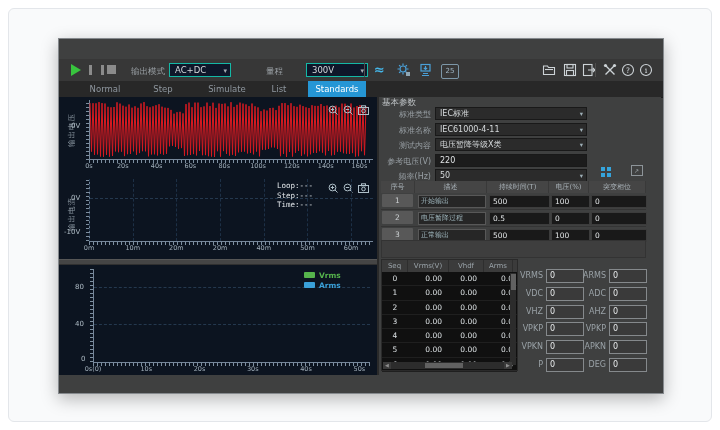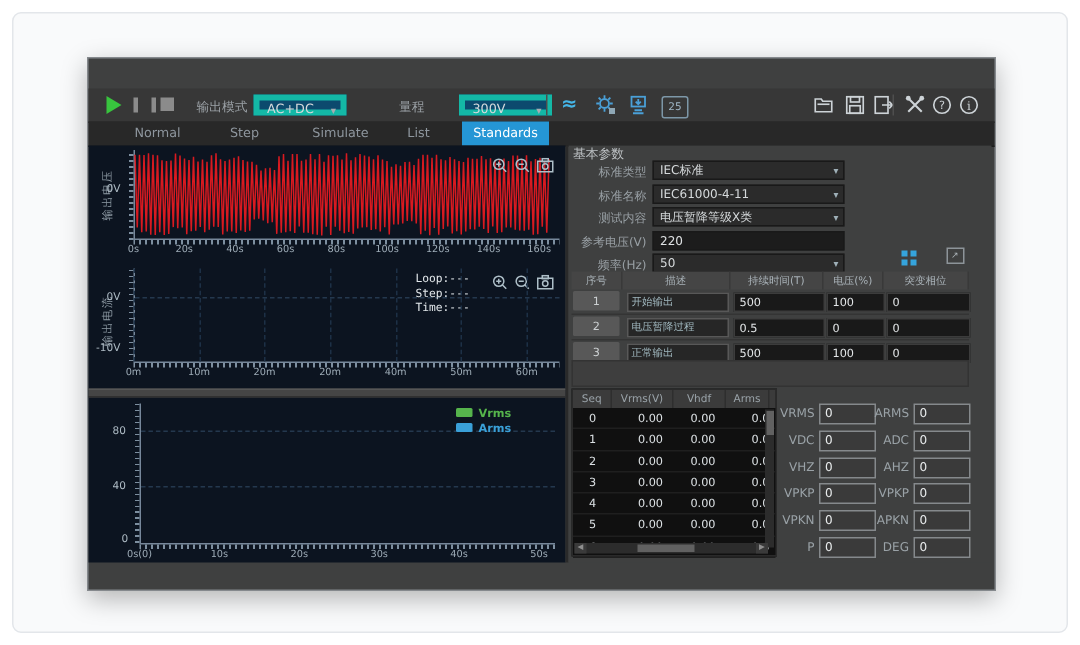--- a/index.html
+++ b/index.html
@@ -18,21 +18,21 @@
           text-align:center;border-radius:1px;cursor:default}
   #btnmin{right:45px}#btnmax{right:24px}
   #btnclose{right:3px;width:21px;background:#b93a36;color:#fff}
   
   #toolbar{left:0;top:20px;right:0;height:22px;background:#373737;border-bottom:1px solid #282828}
   #play{left:12px;top:5px;width:0;height:0;border-left:10px solid #38c43e;border-top:6px solid transparent;border-bottom:6px solid transparent}
   #pausebtn{left:30px;top:6px;width:9px;height:10px;border-left:3px solid #8b8b8b;border-right:3px solid #8b8b8b}
   #stopbtn{left:48px;top:6px;width:9px;height:9px;background:#8b8b8b}
   .tlabel{top:7px;font-size:8.5px;color:#9aa0a5}
   #lbl-mode{left:72px}#lbl-range{left:207px}
-  .tselect{top:4px;height:14px;background:#0c4a6e;border:4px solid #14b8a6;color:#d6dadc;font-size:8.5px;
+  .tselect{top:4px;height:14px;background:#0f172a;border:1px solid #14b8a6;color:#d6dadc;font-size:8.5px;
            line-height:13px;padding-left:5px;box-sizing:border-box}
   .tselect .arr{position:absolute;right:3px;top:1px;color:#a7adb2;font-size:7px}
   #sel-mode{left:110px;width:62px}#sel-range{left:247px;width:62px}
   .tsep{top:4px;width:1px;height:14px;background:#4e4e4e}
   #sep1{left:305px}#sep2{left:536px}
   .ticon{top:4px;width:14px;height:14px}
   .ticon svg{display:block}
   #ic-wave{left:315px;top:3px;color:#45b6e8;font-size:13px;font-weight:bold;line-height:15px}
   #ic-gear{left:338px}#ic-down{left:360px}#ic-num{left:382px;width:16px;height:13px;top:5px;border:1px solid #7d97a8;
            border-radius:2px;color:#9fb6c6;font-size:7px;text-align:center;line-height:12px}
@@ -61,21 +61,21 @@
   #anno{left:218px;top:84px;font-family:"DejaVu Sans Mono","Liberation Mono",monospace;font-size:7.5px;
         line-height:9.5px;color:#e2e7ea}
   #csplit{left:0;top:162px;width:318px;height:4px;background:#454545;border-top:1px solid #565656;border-bottom:1px solid #303030}
   #legend{left:245px;top:173px}
   .lgrow{display:flex;align-items:center;height:10px;gap:4px}
   .lgsw{width:11px;height:6px;border-radius:1px}
   .lgtx{font-size:7.5px;font-weight:bold}
   
   #ptitle{left:3px;top:0;font-size:8.5px;color:#bcc0c3}
   .flabel{position:absolute;width:52px;text-align:right;font-size:8px;color:#989fa4}
-  .ffield{position:absolute;left:56px;width:128px;height:13px;box-sizing:border-box;font-size:8px;line-height:12px}
+  .ffield{position:absolute;left:56px;width:152px;height:13px;box-sizing:border-box;font-size:8px;line-height:12px}
   .fsel{background:#2b2b2b;border:1px solid #191919;color:#d5d9db;padding-left:4px}
   .fsel .arr{position:absolute;right:3px;top:0;color:#9fb0b8;font-size:6.5px}
   .finp{background:#1c1c1c;border:1px solid #191919;color:#dfe2e4;padding-left:4px}
   #gridicon{left:222px;top:70px;width:4px;height:4px;background:#35a4dc;box-shadow:6px 0 #35a4dc,0 6px #35a4dc,6px 6px #35a4dc}
   #expicon{left:252px;top:68px;width:10px;height:9px;border:1px solid #8d9499}
   #expicon i{position:absolute;left:2px;top:1px;font-size:6px;color:#aab2b7;font-style:normal}
   #stable{left:2px;top:84px;width:265px}
   #sthead{display:flex;height:12px;background:#454545}
   .shc{box-sizing:border-box;border-right:1px solid #393939;font-size:7px;color:#a8b1b7;text-align:center;line-height:12px}
   .strow{position:relative;height:16px;border-bottom:1px solid #343434}

